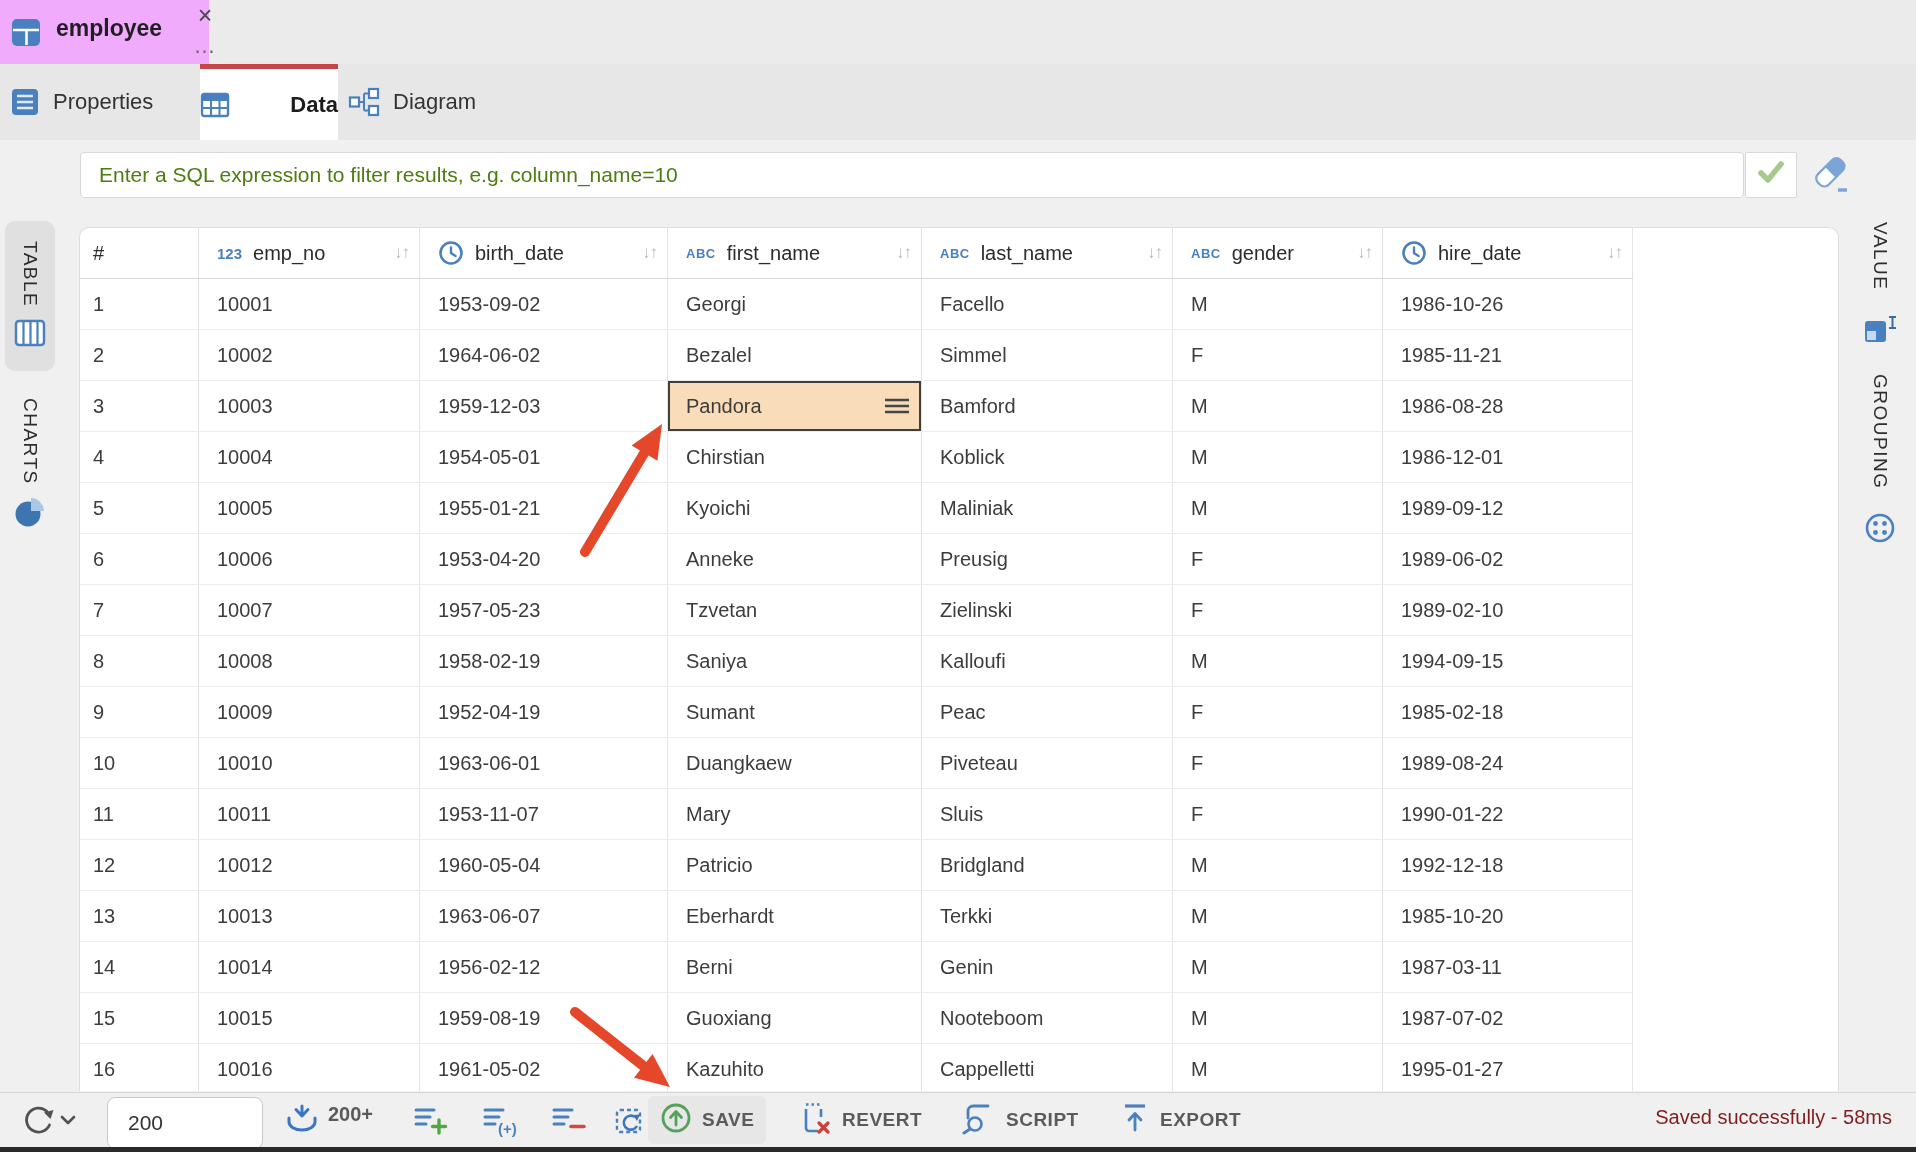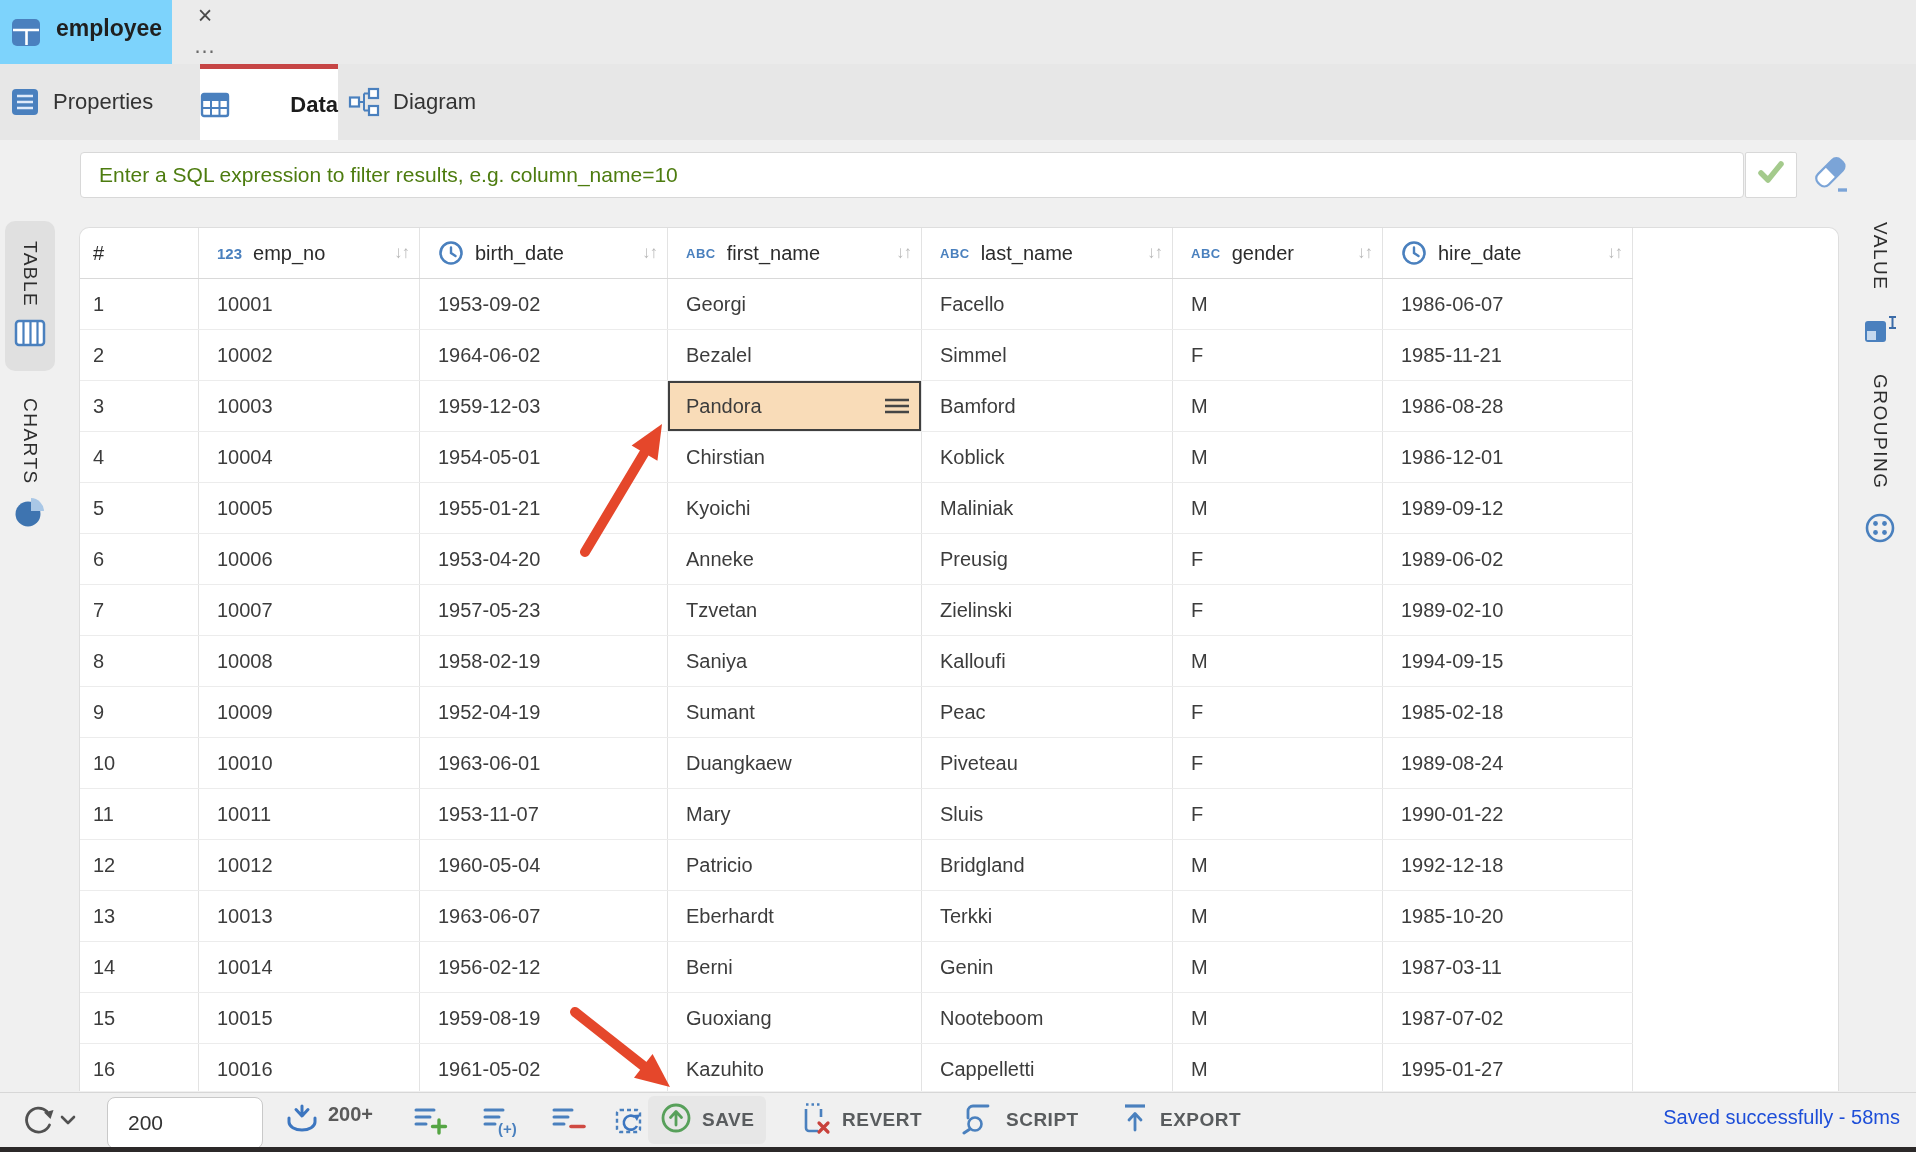--- a/index.html
+++ b/index.html
@@ -2,21 +2,21 @@
 <html><head>
 <meta charset="utf-8">
 <style>
   html,body{margin:0;padding:0}
   body{width:1916px;height:1152px;position:relative;overflow:hidden;background:#f0f0f0;
        font-family:"Liberation Sans",sans-serif;-webkit-font-smoothing:antialiased}
   .abs{position:absolute}
 
   
   .tabstrip{left:0;top:0;width:1916px;height:64px;background:#ebebeb}
-  .tab-employee{left:0;top:0;width:172px;height:64px;background:#7dd3fc}
+  .tab-employee{left:0;top:0;width:209px;height:64px;background:#f0abfc}
   .emp-icon{left:12px;top:19px}
   .emp-label{left:56px;top:15px;font-size:23px;font-weight:700;color:#1f1f1f}
   .tab-close{left:192px;top:0px;width:26px;height:30px;font-size:25px;color:#4a4a4a;text-align:center;line-height:30px}
   .tab-overflow{left:191px;top:33px;width:28px;height:24px;font-size:22px;color:#6a6a6a;text-align:center;letter-spacing:1px}
 
   
   .subtabs{left:0;top:64px;width:1916px;height:76px;background:#e7e7e7}
   .vtab{position:absolute;top:0;height:76px;display:flex;align-items:center;gap:13px;font-size:22px;color:#333}
   .vtab .ticon{display:flex;align-items:center}
   .vtab-properties{left:10px;width:170px}
@@ -60,21 +60,21 @@
   .fetch-size span{padding-left:20px;font-size:21px;color:#333}
   .fetch-more{left:284px;top:10px;display:flex;align-items:flex-start;gap:8px}
   .fetch-more .lbl{font-size:20px;font-weight:700;color:#5a5a5a}
   .rowico{top:12px}
   .tb-btn{top:3px;height:48px;display:flex;align-items:center;gap:10px;border-radius:6px;padding:0 12px}
   .tb-btn .lbl{font-size:19px;font-weight:700;color:#595c5e;letter-spacing:.5px}
   .save-btn{left:648px;background:#e7e7e7}
   .revert-btn{left:788px}
   .script-btn{left:948px}
   .export-btn{left:1108px}
-  .status-msg{right:16px;top:13px;font-size:20px;color:#1d4ed8}
+  .status-msg{right:24px;top:13px;font-size:20px;color:#7f1d1d}
 
   .bottom-bar{left:0;top:1147px;width:1916px;height:5px;background:#2c2929}
   .overlay{left:0;top:0;width:1916px;height:1152px;pointer-events:none}
 </style>
 </head>
 <body>
 
 <div class="abs tabstrip">
   <div class="abs tab-employee">
     <span class="abs emp-icon">
@@ -246,21 +246,21 @@
         <div class="gcell">
           <span>Georgi</span>
         </div>
         <div class="gcell">
           <span>Facello</span>
         </div>
         <div class="gcell">
           <span>M</span>
         </div>
         <div class="gcell">
-          <span>1986-06-07</span>
+          <span>1986-10-26</span>
         </div>
       </div>
       <div class="grow">
         <div class="gcell rownum">
           <span>2</span>
         </div>
         <div class="gcell">
           <span>10002</span>
         </div>
         <div class="gcell">

